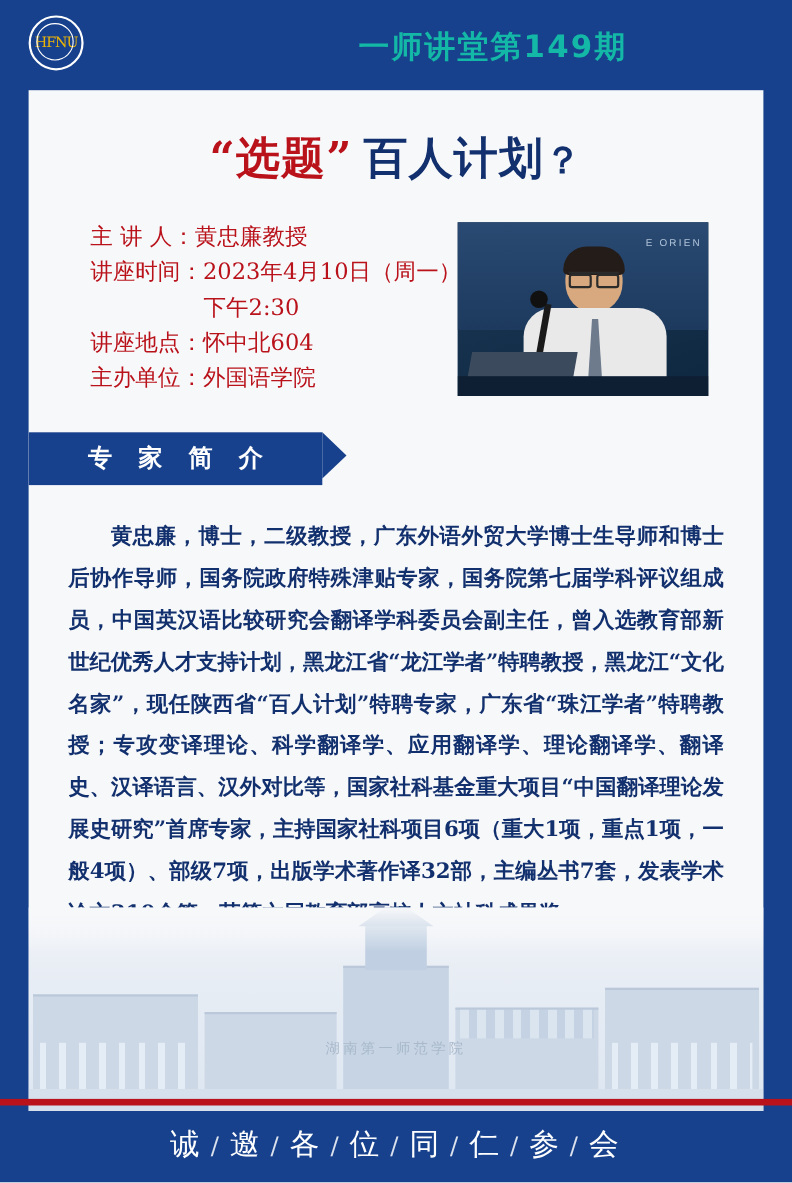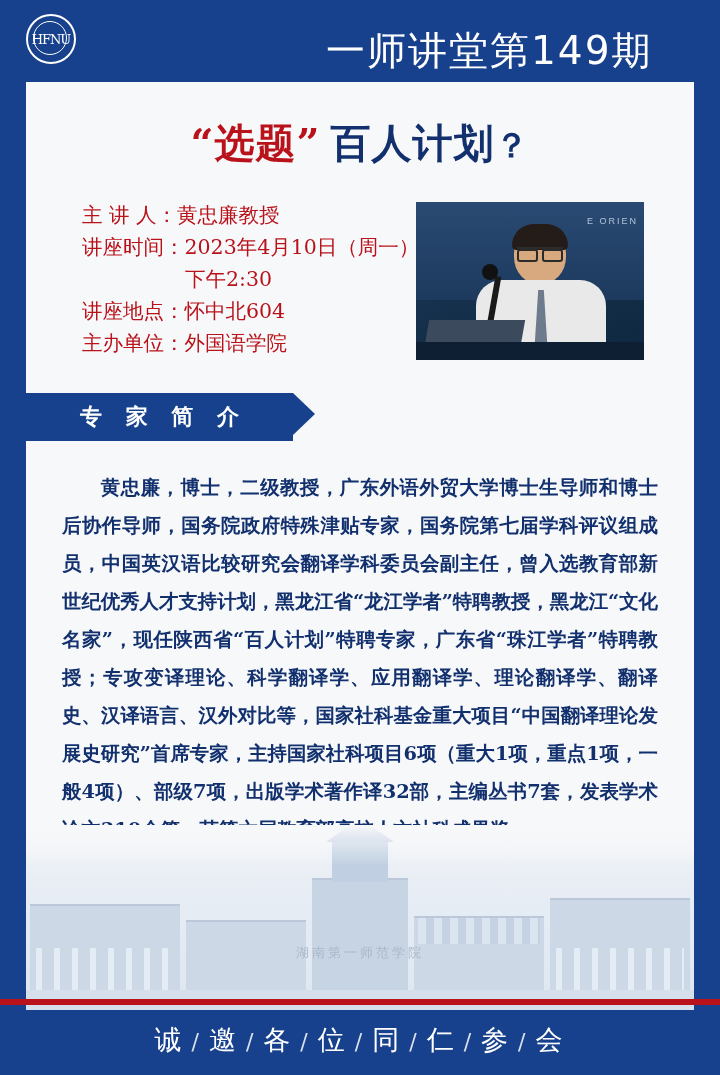--- a/index.html
+++ b/index.html
@@ -48,21 +48,21 @@
     width: 32px; height: 32px;
     border-radius: 50%;
     border: 1px solid #ffffff;
   }
   .logo-seal .seal-inner {
     position: absolute;
     left: 0; top: 0; right: 0; bottom: 0;
     display: flex;
     align-items: center;
     justify-content: center;
-    color: #ffffff;
+    color: #eab308;
     font-size: 13px;
     font-family: "DejaVu Serif", serif;
     letter-spacing: -1px;
   }
   .logo-text {
     display: flex;
     flex-direction: column;
     justify-content: center;
     line-height: 1;
   }
@@ -76,23 +76,23 @@
   }
   .logo-en {
     color: #ffffff;
     font-size: 7.5px;
     letter-spacing: 1.1px;
     margin-top: 5px;
     white-space: nowrap;
     opacity: .92;
   }
   .header-title {
-    color: #ffffff;
-    font-size: 39px;
-    font-weight: normal;
+    color: #14b8a6;
+    font-size: 28px;
+    font-weight: bold;
     letter-spacing: 2px;
     position: absolute;
     left: 50%;
     transform: translateX(-34px);
     top: 24px;
     white-space: nowrap;
     font-family: "DejaVu Sans", sans-serif;
   }
   
   .card {

